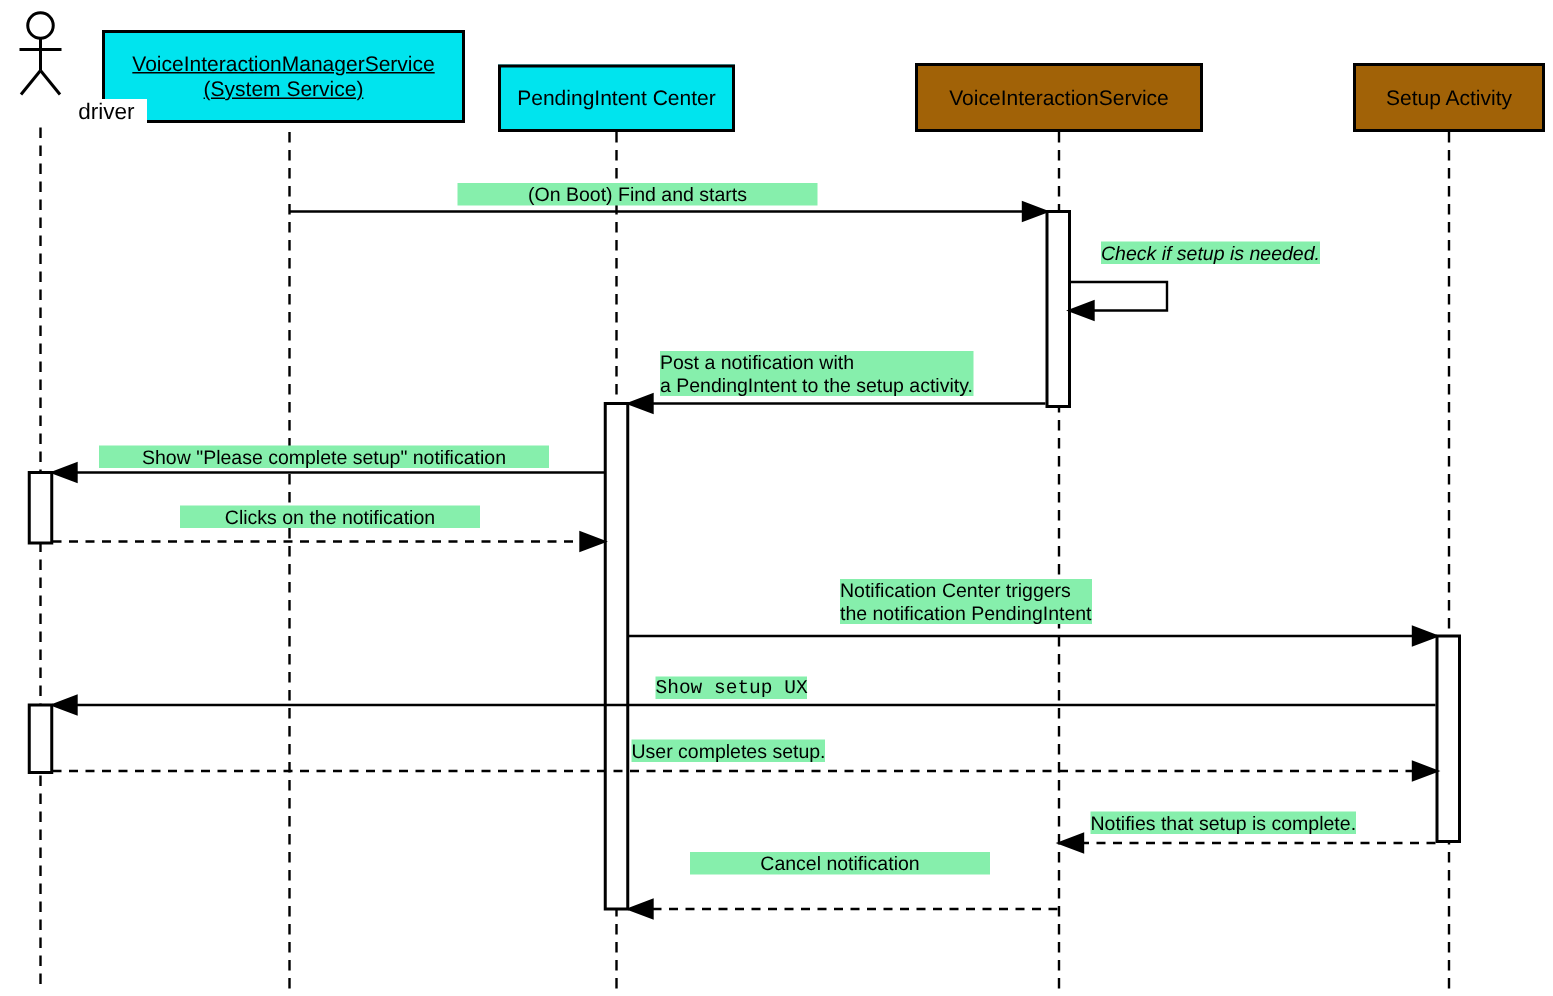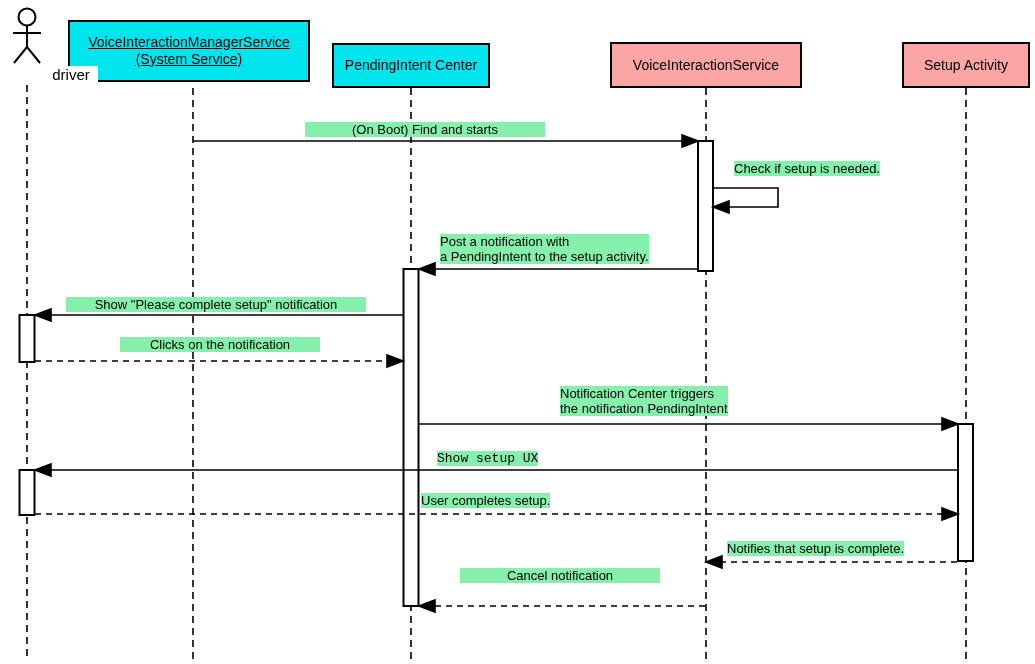--- a/index.html
+++ b/index.html
@@ -15,21 +15,21 @@
   .pbox {
     position: absolute;
     box-sizing: border-box;
     border: 2px solid #000;
     display: flex; align-items: center; justify-content: center;
     text-align: center;
     font-size: 14px; line-height: 17px;
     white-space: pre-line;
   }
   .pbox.cyan  { background: #00E4EE; }
-  .pbox.green { background: #fca5a5; }
+  .pbox.green { background: #a16207; }
   .msg {
     position: absolute;
     font-size: 13px; line-height: 15px;
     background: #86efac;
     white-space: pre-line;
   }
   .msg.center { text-align: center; }
   .actor-label {
     position: absolute;
     font-size: 15px;
@@ -127,21 +127,21 @@
 <div class="pbox cyan" style="left:332px; top:43px; width:158px; height:45px;">PendingIntent Center</div>
 
 <div class="pbox green" style="left:610px; top:42px; width:192px; height:46px;">VoiceInteractionService</div>
 
 <div class="pbox green" style="left:902px; top:42px; width:128px; height:46px;">Setup Activity</div>
 
 <div class="actor-label" style="left:0px; top:66px; width:54px;">driver</div>
 
 <div class="msg center" style="left:305px; top:122px; width:240px;">(On Boot) Find and starts</div>
 
-<div class="msg" style="left:734px; top:161px;">Check if setup is needed.</div>
+<div class="msg" style="left:734px; top:161px;font-style:italic;">Check if setup is needed.</div>
 
 <div class="msg" style="left:440px; top:234px;">Post a notification with
 a PendingIntent to the setup activity.</div>
 
 <div class="msg center" style="left:66px; top:297px; width:300px;">Show "Please complete setup" notification</div>
 
 <div class="msg center" style="left:120px; top:337px; width:200px;">Clicks on the notification</div>
 
 <div class="msg" style="left:560px; top:386px;">Notification Center triggers
 the notification PendingIntent</div>

